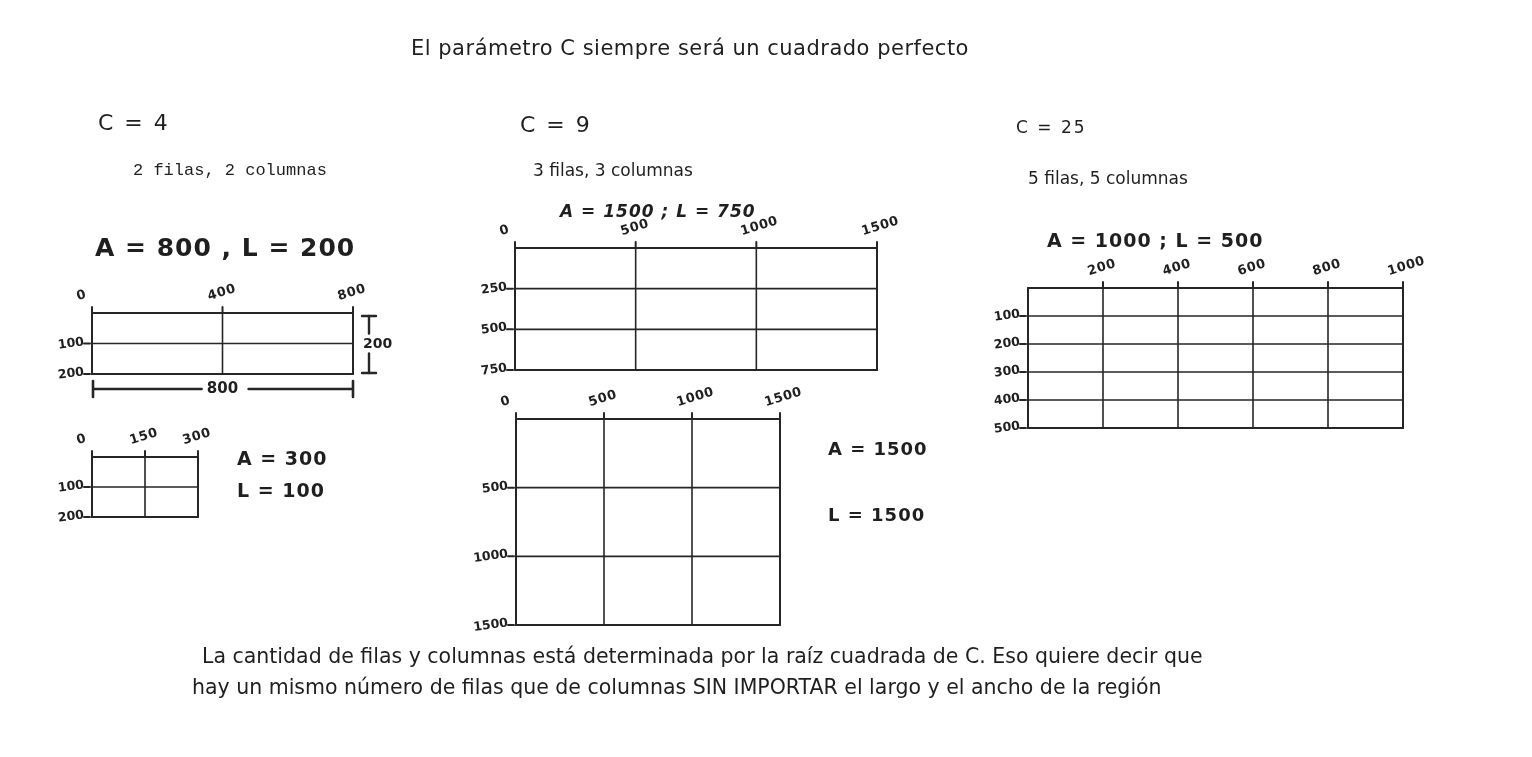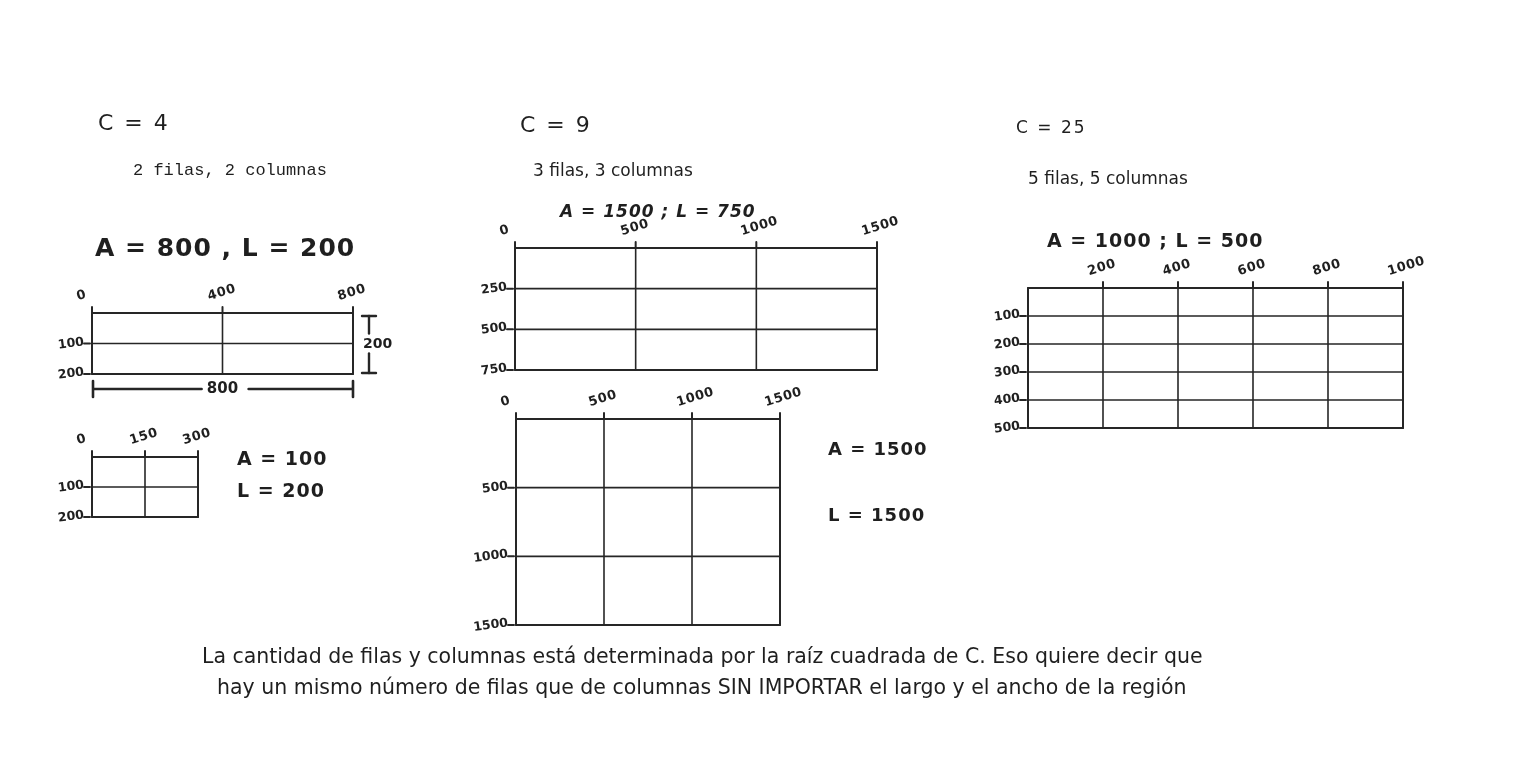--- a/index.html
+++ b/index.html
@@ -18,20 +18,21 @@
   .y-label{position:absolute;font-size:12.5px;font-weight:bold;width:40px;text-align:right;
            transform:rotate(-8deg);white-space:nowrap;}
   .dim-label{position:absolute;font-weight:bold;white-space:nowrap;}
   .side-label{position:absolute;font-weight:bold;white-space:nowrap;letter-spacing:1px;}
 </style>
 </head>
 <body>
 
 <div class="canvas">
 
+  <div class="txt title" style="left:340px;top:36px;width:700px;text-align:center;">El parámetro C siempre será un cuadrado perfecto</div>
 
   <div class="txt h-c" style="left:98px;top:110px;">C = 4</div>
   <div class="txt h-sub" style="left:133px;top:161px;font-family:Liberation Mono, monospace;">2 filas, 2 columnas</div>
   <div class="txt h-params" style="left:95px;top:233px;font-size:25px;">A = 800 ,   L = 200</div>
 
   <div class="txt h-c" style="left:520px;top:112px;">C = 9</div>
   <div class="txt h-sub" style="left:533px;top:160px;text-align:right;">3 filas, 3 columnas</div>
   <div class="txt h-params" style="left:560px;top:201px;font-size:17px;font-style:italic;">A = 1500 ;   L = 750</div>
 
   <div class="txt h-c" style="left:1016px;top:117px;font-size:17px;">C = 25</div>
@@ -81,22 +82,22 @@
           <line x1="53" y1="-6" x2="53" y2="-1" stroke="#262626" stroke-width="2" stroke-linecap="round"></line>
           <line x1="106" y1="-6" x2="106" y2="-1" stroke="#262626" stroke-width="2" stroke-linecap="round"></line>
           <line x1="-8" y1="30" x2="-2" y2="30" stroke="#262626" stroke-width="2" stroke-linecap="round"></line>
           <line x1="-8" y1="60" x2="-2" y2="60" stroke="#262626" stroke-width="2" stroke-linecap="round"></line>
         </svg>
         <span class="axis-label" style="left: -13px; top: -25px;">0</span>
         <span class="axis-label" style="left: 40px; top: -25px;">150</span>
         <span class="axis-label" style="left: 93px; top: -25px;">300</span>
         <span class="y-label" style="left: -48px; top: 22px;">100</span>
         <span class="y-label" style="left: -48px; top: 52px;">200</span>
-        <span class="side-label" style="left: 145px; top: -10px; font-size: 19px;">A = 100</span>
-        <span class="side-label" style="left: 145px; top: 22px; font-size: 19px;">L = 200</span>
+        <span class="side-label" style="left: 145px; top: -10px; font-size: 19px;">A = 300</span>
+        <span class="side-label" style="left: 145px; top: 22px; font-size: 19px;">L = 100</span>
       </div>
       <div class="grid-wrap" style="left: 515px; top: 248px;">
         <svg width="362" height="122">
           <line x1="0" y1="0" x2="362" y2="0" stroke="#262626" stroke-width="2" stroke-linecap="round"></line>
           <line x1="0" y1="122" x2="362" y2="122" stroke="#262626" stroke-width="2" stroke-linecap="round"></line>
           <line x1="0" y1="0" x2="0" y2="122" stroke="#262626" stroke-width="2" stroke-linecap="round"></line>
           <line x1="362" y1="0" x2="362" y2="122" stroke="#262626" stroke-width="2" stroke-linecap="round"></line>
           <line x1="120.66666666666667" y1="0" x2="120.66666666666667" y2="122" stroke="#262626" stroke-width="1.6" stroke-linecap="round"></line>
           <line x1="241.33333333333334" y1="0" x2="241.33333333333334" y2="122" stroke="#262626" stroke-width="1.6" stroke-linecap="round"></line>
           <line x1="0" y1="40.666666666666664" x2="362" y2="40.666666666666664" stroke="#262626" stroke-width="1.6" stroke-linecap="round"></line>
@@ -177,14 +178,14 @@
         <span class="axis-label" style="left: 362px; top: -25px;">1000</span>
         <span class="y-label" style="left: -48px; top: 20px;">100</span>
         <span class="y-label" style="left: -48px; top: 48px;">200</span>
         <span class="y-label" style="left: -48px; top: 76px;">300</span>
         <span class="y-label" style="left: -48px; top: 104px;">400</span>
         <span class="y-label" style="left: -48px; top: 132px;">500</span>
       </div>
     </div>
 
   <div class="txt footer" style="left:202px;top:644px;text-align:right;">La cantidad de filas y columnas está determinada por la raíz cuadrada de C. Eso quiere decir que</div>
-  <div class="txt footer" style="left:217px;top:675px;text-align:center;">hay un mismo número de filas que de columnas SIN IMPORTAR el largo y el ancho de la región</div>
+  <div class="txt footer" style="left:192px;top:675px;text-align:center;">hay un mismo número de filas que de columnas SIN IMPORTAR el largo y el ancho de la región</div>
 </div>
 
 </body></html>

